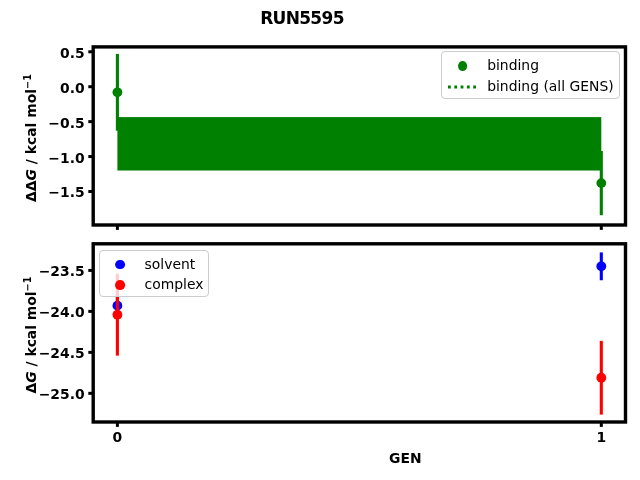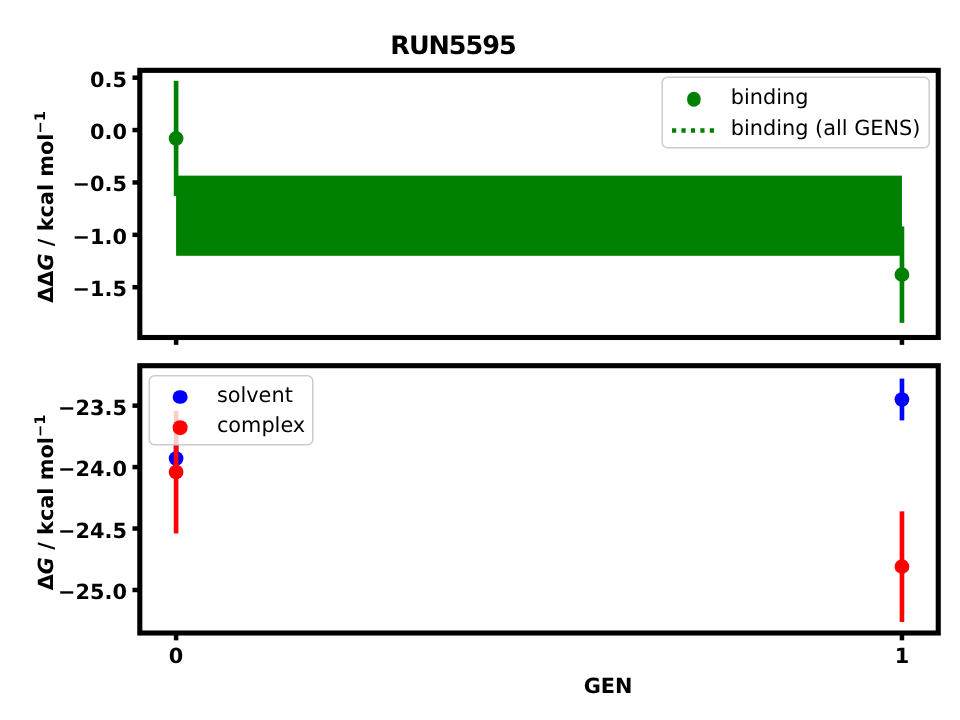--- a/index.html
+++ b/index.html
@@ -10,21 +10,21 @@
     overflow: hidden;
   }
   #figure {
     position: relative;
     width: 640px; height: 480px;
     background: #ffffff;
   }
   #plot-svg { position: absolute; left: 0; top: 0; }
   .fig-title {
     position: absolute;
-    left: 0; top: 23px; width: 604px;
+    left: 0; top: 10px; width: 604px;
     text-align: center;
     font-size: 17px; font-weight: bold; color: #000000; letter-spacing: -0.7px;
     line-height: 1;
   }
   .ylabel {
     position: absolute;
     white-space: nowrap;
     font-size: 13.9px; font-weight: bold; color: #000000;
     line-height: 1;
     transform: translate(-50%, -50%) rotate(-90deg);

